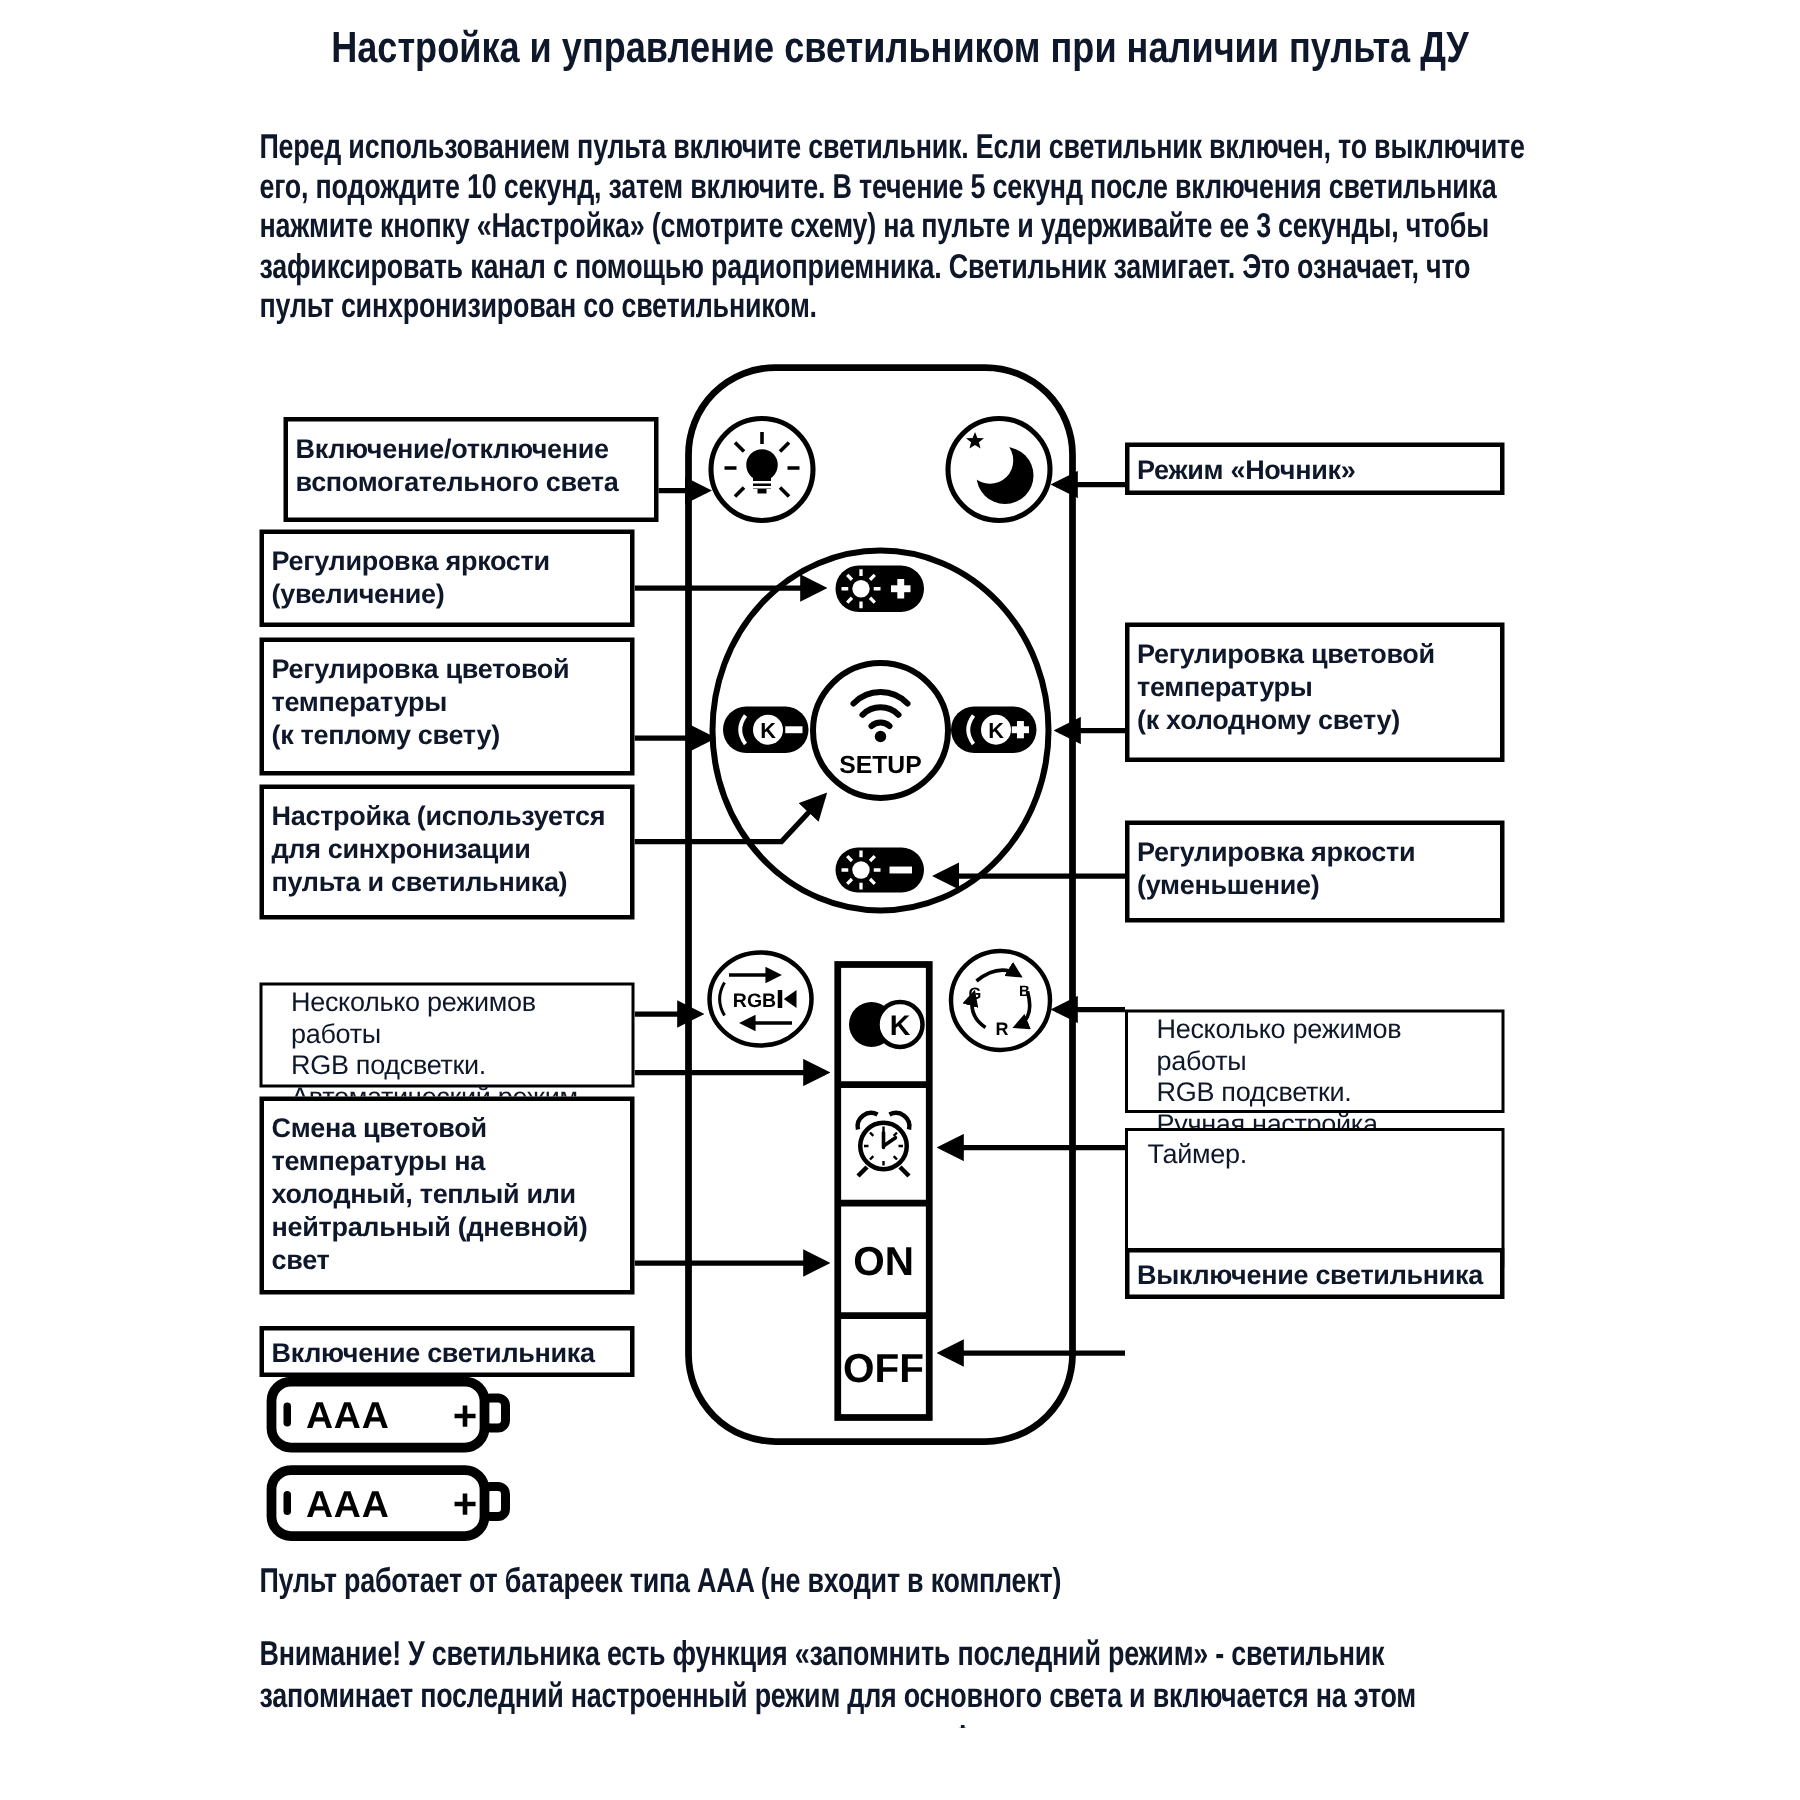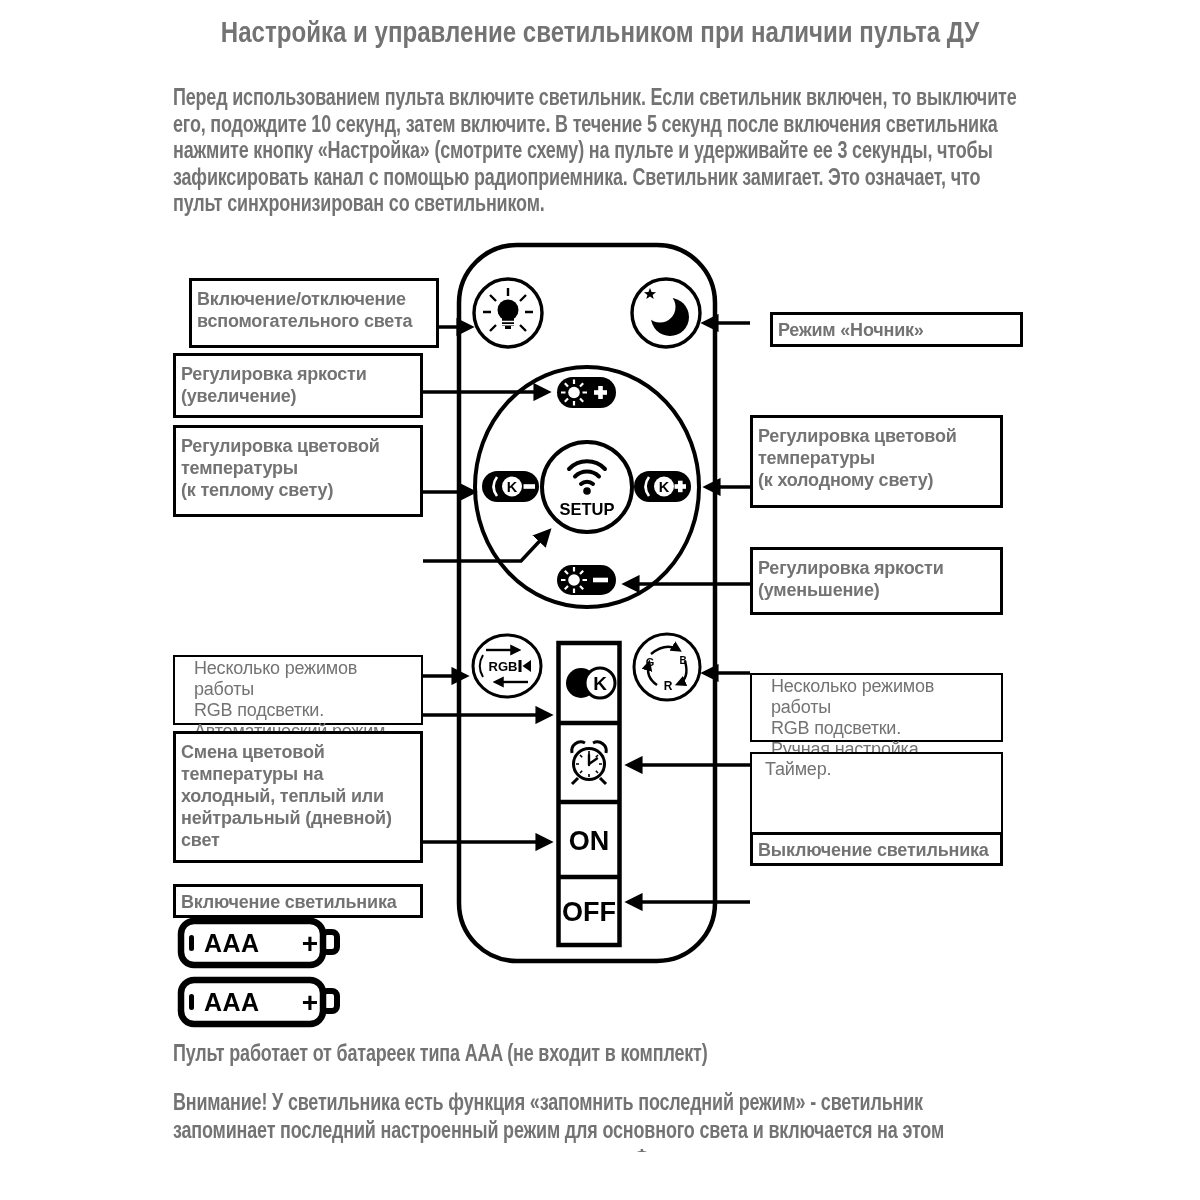--- a/index.html
+++ b/index.html
@@ -1,17 +1,17 @@
 <!DOCTYPE html>
 <html><head>
 <meta charset="utf-8">
 <style>
   html,body{margin:0;padding:0;background:#fff;}
   #canvas{position:relative;width:1200px;height:1152px;background:#fff;overflow:hidden;
-          font-family:"Liberation Sans",sans-serif;color:#737373;}
+          font-family:"Liberation Sans",sans-serif;color:#0f172a;}
   #diagram{position:absolute;left:0;top:0;}
   .title{position:absolute;top:16px;left:0;width:1200px;text-align:center;
          font-size:29px;font-weight:bold;transform:scaleX(.83);}
   .para{position:absolute;font-weight:bold;font-size:23px;line-height:26.5px;
         white-space:pre-line;width:1120px;transform:scaleX(.78);transform-origin:0 0;
         letter-spacing:-.2px;}
   #intro{left:173px;top:84px;}
   #batnote{left:173px;top:1040px;}
   #warning{left:173px;top:1088px;line-height:28px;}
   .lbox{position:absolute;box-sizing:border-box;border:3px solid #000;background:#fff;
@@ -200,31 +200,34 @@
     </g>
   </svg>
 
   <div class="lbox" style="left:173px;top:278px;width:250px;height:70px;margin-left:16px;">Включение/отключение
 вспомогательного света</div>
   <div class="lbox" style="left:173px;top:353px;width:250px;height:65px;">Регулировка яркости
 (увеличение)</div>
   <div class="lbox" style="left:173px;top:425px;width:250px;height:92px;">Регулировка цветовой
 температуры
 (к теплому свету)</div>
+  <div class="lbox" style="left:173px;top:523px;width:250px;height:90px;">Настройка (используется
+для синхронизации
+пульта и светильника)</div>
   <div class="lbox thin" style="left:173px;top:620px;width:250px;height:70px;">Несколько режимов работы
 RGB подсветки.
 Автоматический режим.</div>
   <div class="lbox" style="left:173px;top:695px;width:250px;height:132px;margin-top:36px;">Смена цветовой
 температуры на
 холодный, теплый или
 нейтральный (дневной)
 свет</div>
   <div class="lbox one" style="left:173px;top:840px;width:250px;height:34px;margin-top:44px;">Включение светильника</div>
 
-  <div class="lbox one" style="left:750px;top:312px;width:253px;height:35px;margin-left:20px;">Режим «Ночник»</div>
+  <div class="lbox one" style="left:750px;top:295px;width:253px;height:35px;">Режим «Ночник»</div>
   <div class="lbox" style="left:750px;top:415px;width:253px;height:93px;">Регулировка цветовой
 температуры
 (к холодному свету)</div>
   <div class="lbox" style="left:750px;top:547px;width:253px;height:68px;">Регулировка яркости
 (уменьшение)</div>
   <div class="lbox thin" style="left:750px;top:638px;width:253px;height:69px;">Несколько режимов работы
 RGB подсветки.
 Ручная настройка.</div>
   <div class="lbox thin pad-l" style="left:750px;top:717px;width:253px;height:93px;">Таймер.</div>
   <div class="lbox one" style="left:750px;top:832px;width:253px;height:34px;">Выключение светильника</div>

